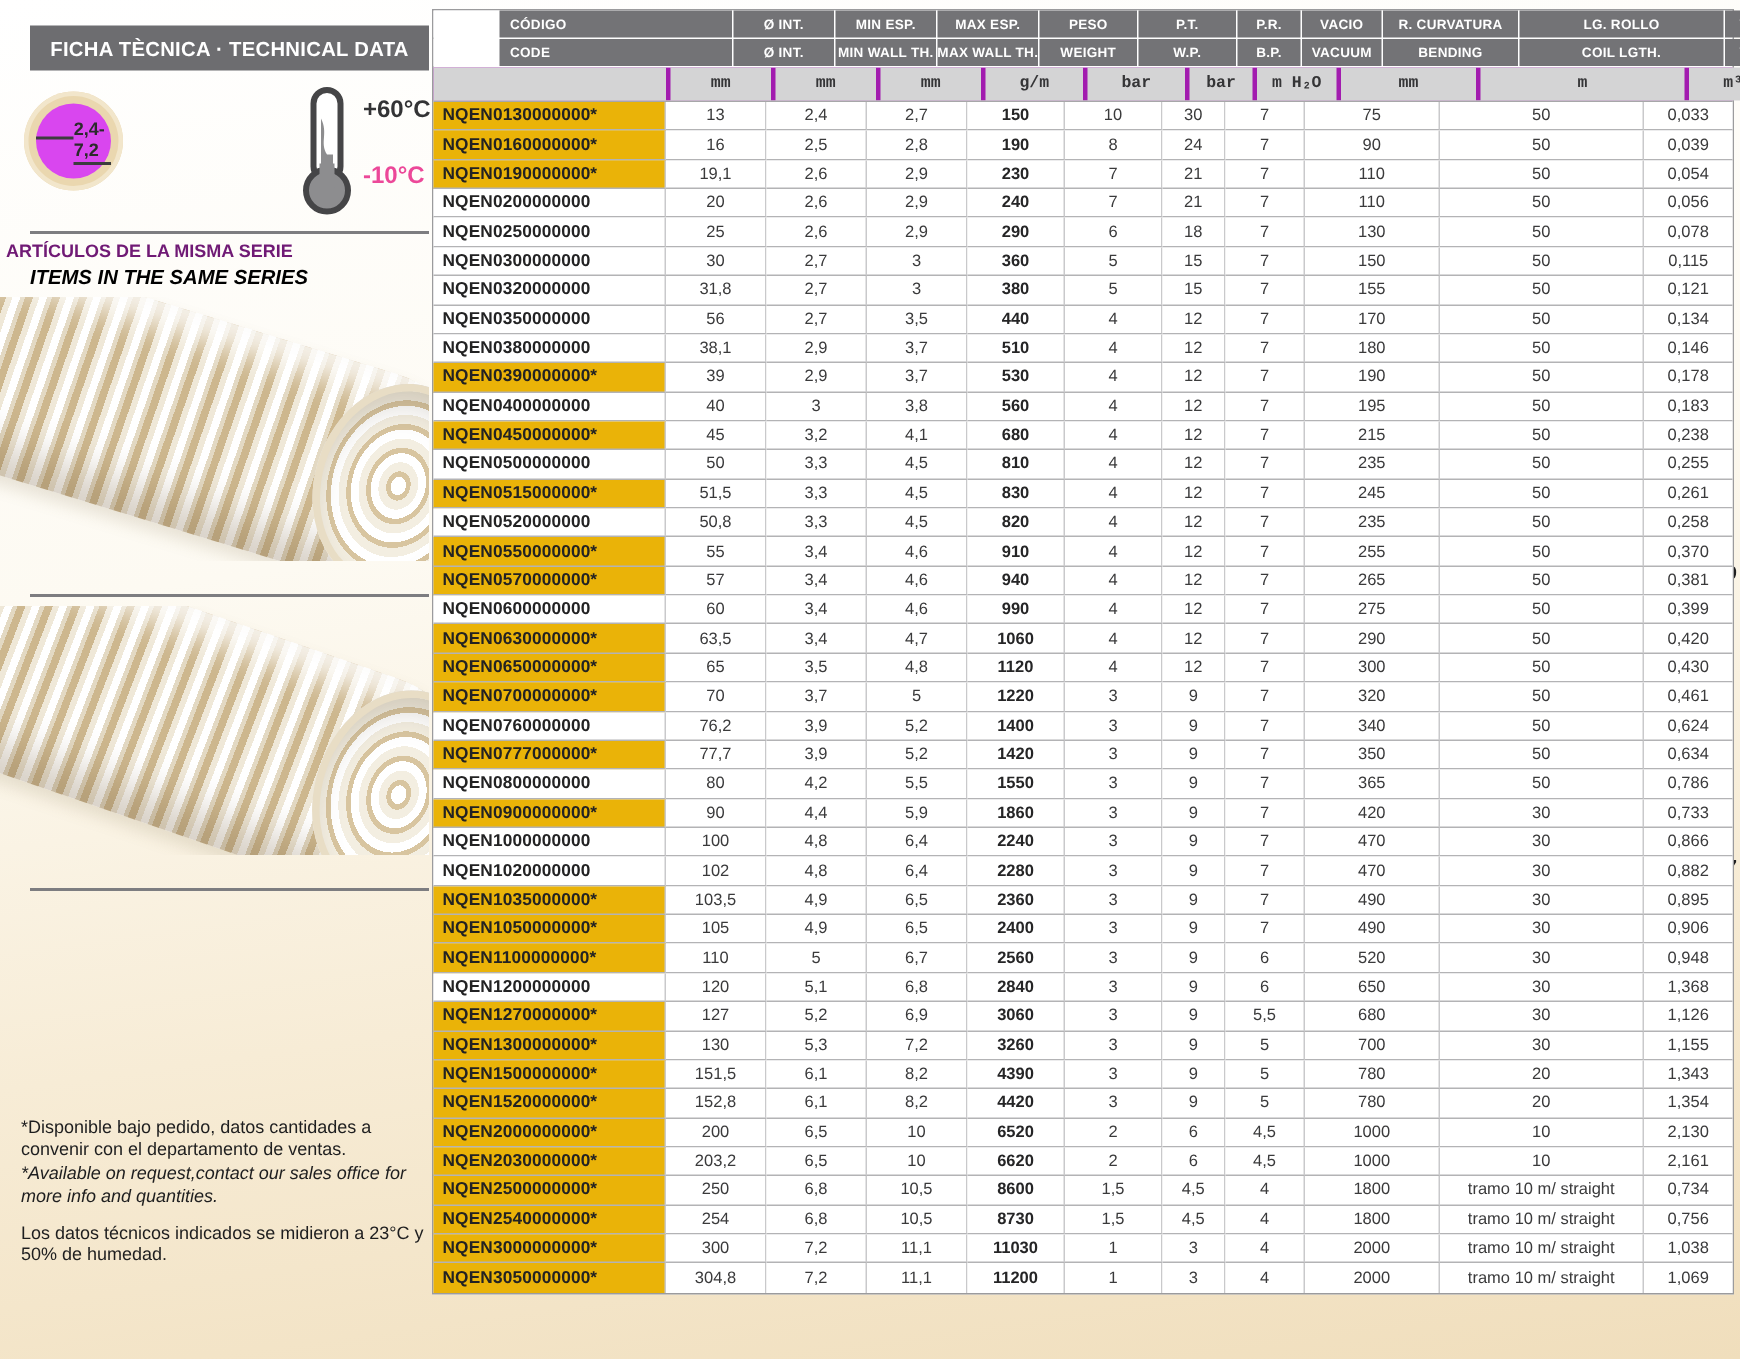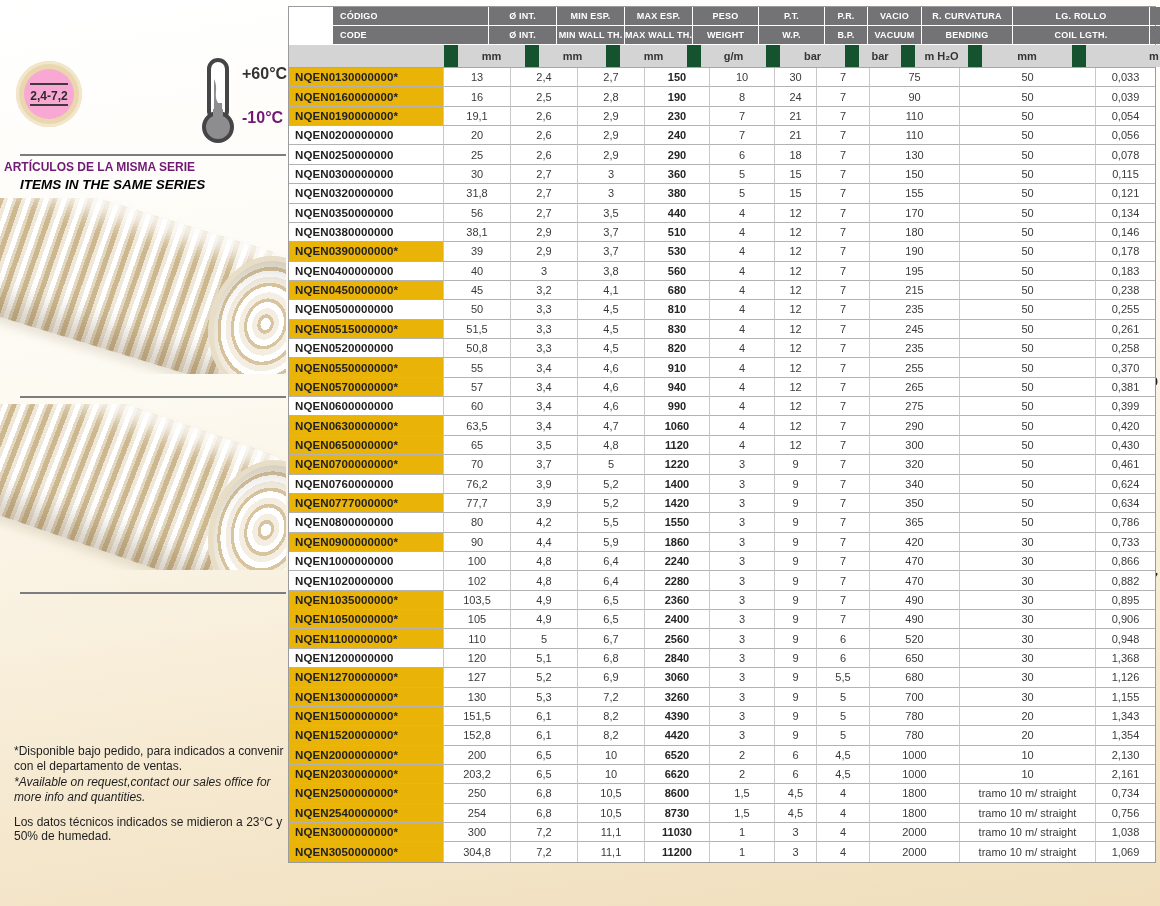--- a/index.html
+++ b/index.html
@@ -17,28 +17,28 @@
     background:#6d6d70; color:#ffffff; font-weight:bold; font-size:13.5px;
     display:flex; align-items:center; justify-content:center; letter-spacing:.2px;
   }
   .icon-row { position:absolute; left:14px; top:57px; width:272px; height:90px; }
   .diam-icon {
     position:absolute; left:2px; top:4px; width:66px; height:66px; border-radius:50%;
     background:#ead7af; display:flex; align-items:center; justify-content:center;
     box-shadow:inset 0 0 0 3px #f2e6cb;
   }
   .diam-inner {
-    width:50px; height:50px; border-radius:50%; background:#f9a8d4;
-    display:flex; flex-direction:column; align-items:center; justify-content:center;
+    width:50px; height:50px; border-radius:50%; background:#d946ef;
+    display:flex; flex-direction:row; align-items:center; justify-content:center;
   }
   .diam-topline { width:38px; height:2px; background:#3c3c3e; margin-bottom:4px; }
   .diam-label { font-size:12px; font-weight:bold; color:#2b2b2c; border-bottom:2px solid #3c3c3e; padding-bottom:1px; }
   .thermo { position:absolute; left:183px; top:0; width:42px; height:88px; }
   .temp-max { position:absolute; left:228px; top:8px; font-size:16px; font-weight:bold; color:#333335; }
-  .temp-min { position:absolute; left:228px; top:52px; font-size:16px; font-weight:bold; color:#701a75; }
+  .temp-min { position:absolute; left:228px; top:52px; font-size:16px; font-weight:bold; color:#ec4899; }
 
   .rule { position:absolute; left:20px; width:266px; height:2px; background:#7d7d80; }
   .series-es { position:absolute; left:4px; top:160px; font-size:12px; font-weight:bold; color:#701a75; }
   .series-en { position:absolute; left:20px; top:177px; font-size:13.5px; font-weight:bold; font-style:italic; color:#000000; }
 
   .fig { position:absolute; left:0; width:286px; overflow:hidden; }
   .fig1 { top:198px; height:176px; }
   .fig2 { top:404px; height:166px; }
   .hose {
     position:absolute;
@@ -66,21 +66,21 @@
     position:absolute; left:288px; top:6px; width:868px;
     border:1px solid #9b9b9d; background:#ffffff;
   }
   .hrow { display:grid; grid-template-columns:var(--cols); column-gap:1px; background:#ffffff; margin-bottom:1px;padding-left:44px; }
   .hcell {
     background:#737376; color:#ffffff; font-size:9px; font-weight:bold;
     height:18px; display:flex; align-items:center; justify-content:center;
     letter-spacing:.2px; white-space:nowrap; overflow:hidden;
   }
   .hcell.first { justify-content:flex-start; padding-left:7px; }
-  .urow { display:grid; grid-template-columns:var(--cols); column-gap:14px; background:#14532d; }
+  .urow { display:grid; grid-template-columns:var(--cols); column-gap:3px; background:#a21caf;font-family:Liberation Mono, monospace; }
   .ucell {
     background:#d4d4d5; color:#353537; font-size:11px; font-weight:bold;
     height:22px; display:flex; align-items:center; justify-content:center;
   }
   .tbody { border-top:1px solid #a7a7a9; }
   .trow { display:grid; grid-template-columns:var(--cols); height:19.36px; }
   .tcell {
     background:#ffffff; font-size:11px; color:#3a3a3b;
     display:flex; align-items:center; justify-content:center;
     border-right:1px solid #c9c9cb; border-bottom:1px solid #b3b3b5;
@@ -90,20 +90,23 @@
   .tcell.code { justify-content:flex-start; padding-left:6px; font-weight:bold; font-size:11.5px; color:#222223; letter-spacing:.1px; }
   .tcell.code.hl { background:#eab308; }
   .tcell.bold { font-weight:bold; color:#252526; }
   .tcell:last-child { border-right:none; }
 </style>
 </head>
 <body>
 
 <div class="page">
 
+  <div class="banner">
+    <span>FICHA TÈCNICA · TECHNICAL DATA</span>
+  </div>
 
   <div class="icon-row">
     <div class="diam-icon">
       <div class="diam-inner">
         <div class="diam-topline"></div>
         <div class="diam-label">2,4-7,2</div>
       </div>
     </div>
     <svg class="thermo" viewBox="0 0 42 88">
       <rect x="12" y="3" width="18" height="60" rx="9" fill="#ffffff" stroke="#454547" stroke-width="4"></rect>
@@ -125,21 +128,21 @@
   <div class="fig-caption cap1">NETTUNO SE (cód. NX NF) p.80</div>
   <div class="rule" style="top:396px"></div>
 
   <div class="fig fig2">
     <div class="hose hose2"></div>
   </div>
   <div class="fig-caption cap2">NETTUNO (cód. NQ) p.107</div>
   <div class="rule" style="top:592px"></div>
 
   <div class="footnotes">
-    <div class="fn-es">*Disponible bajo pedido, para indicados a convenir con el departamento de ventas.</div>
+    <div class="fn-es">*Disponible bajo pedido, datos cantidades a convenir con el departamento de ventas.</div>
     <div class="fn-en">*Available on request,contact our sales office for more info and quantities.</div>
     <div class="fn-es">Los datos técnicos indicados se midieron a 23°C y 50% de humedad.</div>
   </div>
 
   <div class="dtable">
     <div class="hrow" id="hdr-es">
         <div class="hcell first">CÓDIGO</div>
         <div class="hcell">Ø INT.</div>
         <div class="hcell">MIN ESP.</div>
         <div class="hcell">MAX ESP.</div>

